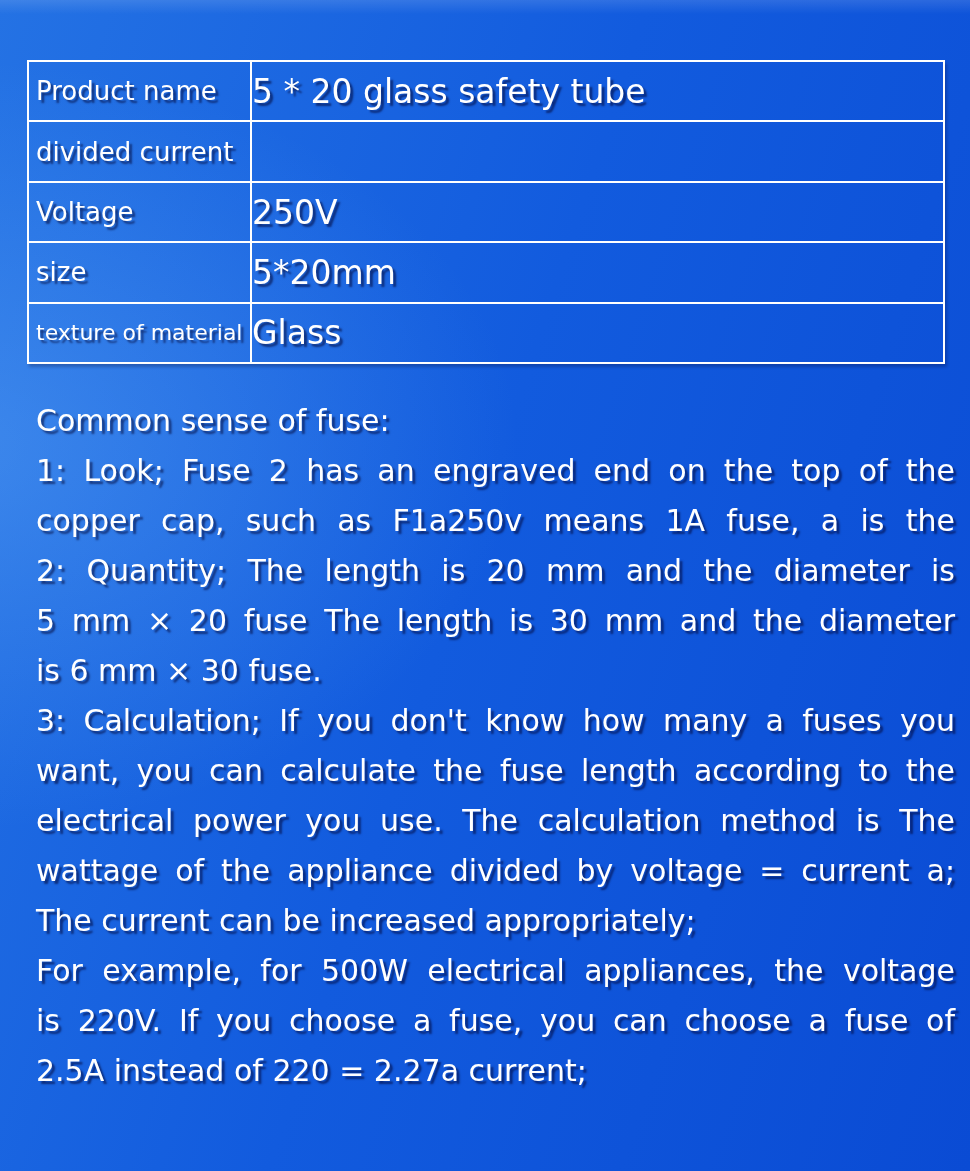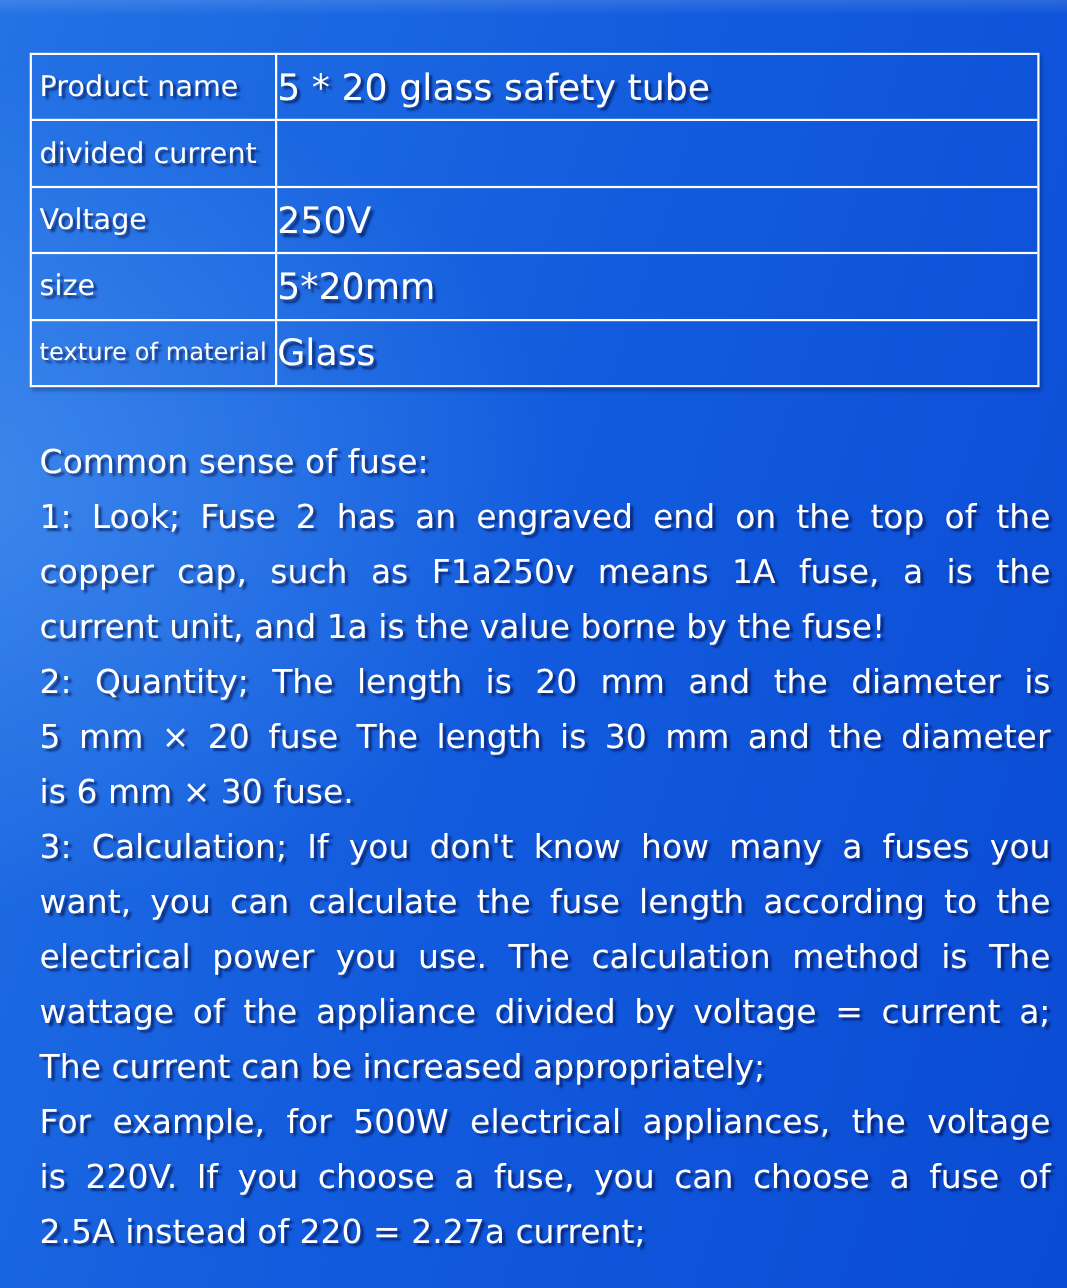--- a/index.html
+++ b/index.html
@@ -14,21 +14,21 @@
     width:970px; height:1171px;
     background:
       linear-gradient(180deg, rgba(255,255,255,0.12), rgba(255,255,255,0) 14px),
       radial-gradient(900px 620px at -4% 38%, rgba(120,190,255,0.32), rgba(120,190,255,0) 62%),
       linear-gradient(108deg, #2472e4 0%, #125bde 48%, #0a4bd4 100%);
   }
   .shadowed { text-shadow: 3px 3px 2px rgba(0,0,45,0.55); }
 
   
   .spec-table {
-    position:absolute; left:27px; top:48px;
+    position:absolute; left:27px; top:60px;
     width:918px; height:304px;
     border:2px solid #ffffff;
     box-sizing:border-box;
     display:flex; flex-direction:column;
     box-shadow: 2px 3px 3px rgba(0,0,40,0.25);
   }
   .spec-row { flex:1 1 0; display:flex; border-top:2px solid #ffffff; min-height:0; }
   .spec-row:first-child { border-top:none; }
   .spec-label {
     width:223px; flex:0 0 223px;
@@ -80,21 +80,20 @@
     <div class="spec-row">
       <div class="spec-label small">texture of material</div>
       <div class="spec-value">Glass</div>
     </div>
   </div>
 
   <div class="description shadowed">
     <div class="text-line">Common sense of fuse:</div>
     <div class="text-line just">1: Look; Fuse 2 has an engraved end on the top of the</div>
     <div class="text-line just">copper cap, such as F1a250v means 1A fuse, a is the</div>
-    <div class="text-line">current unit, and 1a is the value borne by the fuse!</div>
     <div class="text-line just">2: Quantity; The length is 20 mm and the diameter is</div>
     <div class="text-line just">5 mm × 20 fuse The length is 30 mm and the diameter</div>
     <div class="text-line">is 6 mm × 30 fuse.</div>
     <div class="text-line just">3: Calculation; If you don't know how many a fuses you</div>
     <div class="text-line just">want, you can calculate the fuse length according to the</div>
     <div class="text-line just">electrical power you use. The calculation method is The</div>
     <div class="text-line just">wattage of the appliance divided by voltage = current a;</div>
     <div class="text-line">The current can be increased appropriately;</div>
     <div class="text-line just">For example, for 500W electrical appliances, the voltage</div>
     <div class="text-line just">is 220V. If you choose a fuse, you can choose a fuse of</div>

